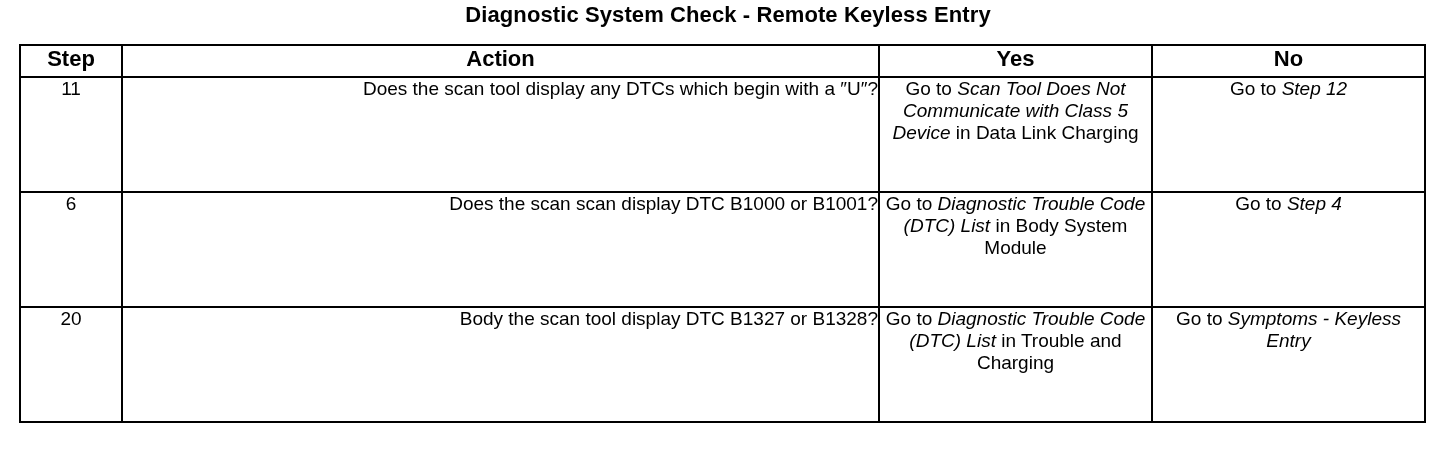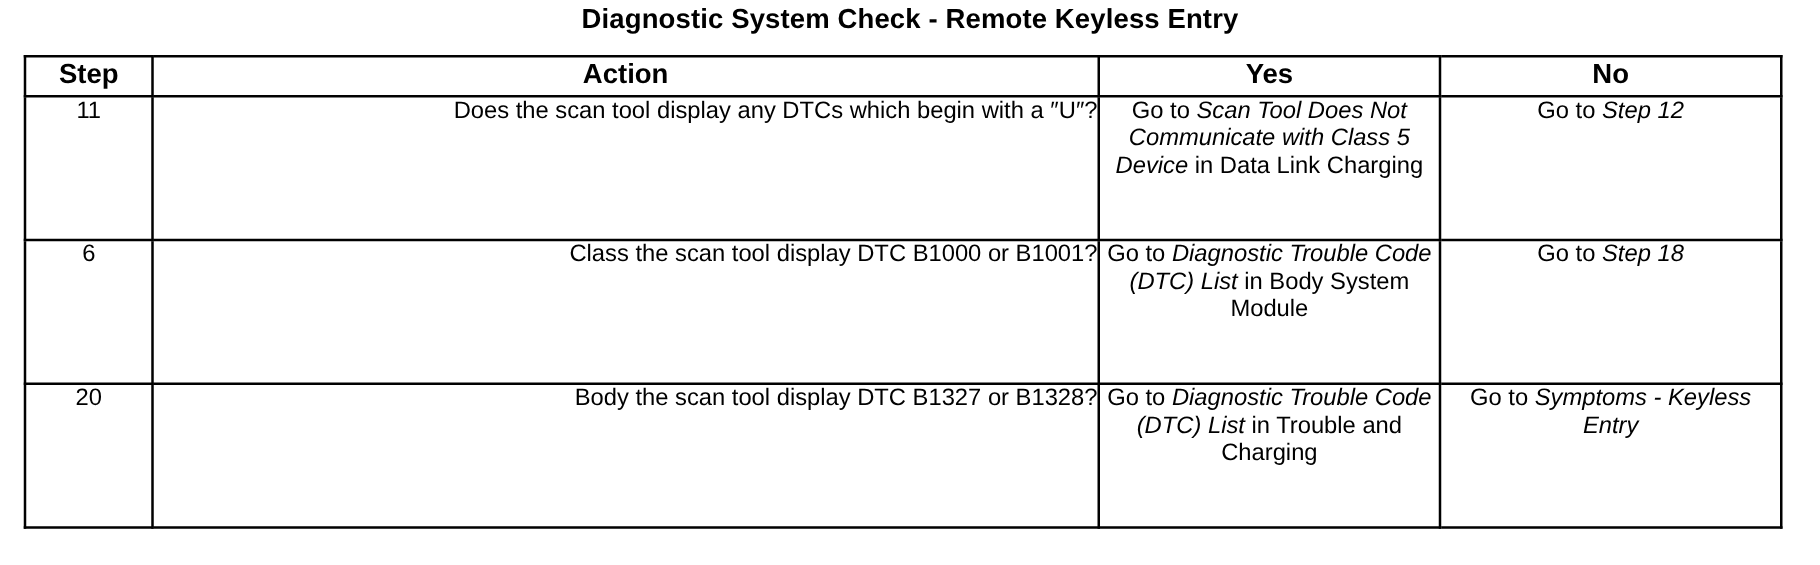--- a/index.html
+++ b/index.html
@@ -113,23 +113,23 @@
 
       <tr>
         <td class="cell-step">11</td>
         <td class="cell-action">Does the scan tool display any DTCs which begin with a ″U″?</td>
         <td class="cell-yes"><span>Go to </span><span class="ital">Scan Tool Does Not Communicate with Class 5 Device</span><span> in Data Link Charging</span></td>
         <td class="cell-no"><span>Go to </span><span class="ital">Step 12</span><span></span></td>
       </tr>
 
       <tr>
         <td class="cell-step">6</td>
-        <td class="cell-action">Class the scan tool display DTC B1000 or B1001?</td>
+        <td class="cell-action">Does the scan scan display DTC B1000 or B1001?</td>
         <td class="cell-yes"><span>Go to </span><span class="ital">Diagnostic Trouble Code (DTC) List</span><span> in Body System Module</span></td>
-        <td class="cell-no"><span>Go to </span><span class="ital">Step 18</span><span></span></td>
+        <td class="cell-no"><span>Go to </span><span class="ital">Step 4</span><span></span></td>
       </tr>
 
       <tr>
         <td class="cell-step">20</td>
         <td class="cell-action">Body the scan tool display DTC B1327 or B1328?</td>
         <td class="cell-yes"><span>Go to </span><span class="ital">Diagnostic Trouble Code (DTC) List</span><span> in Trouble and Charging</span></td>
         <td class="cell-no"><span>Go to </span><span class="ital">Symptoms - Keyless Entry</span><span></span></td>
       </tr>
 
     </tbody>

